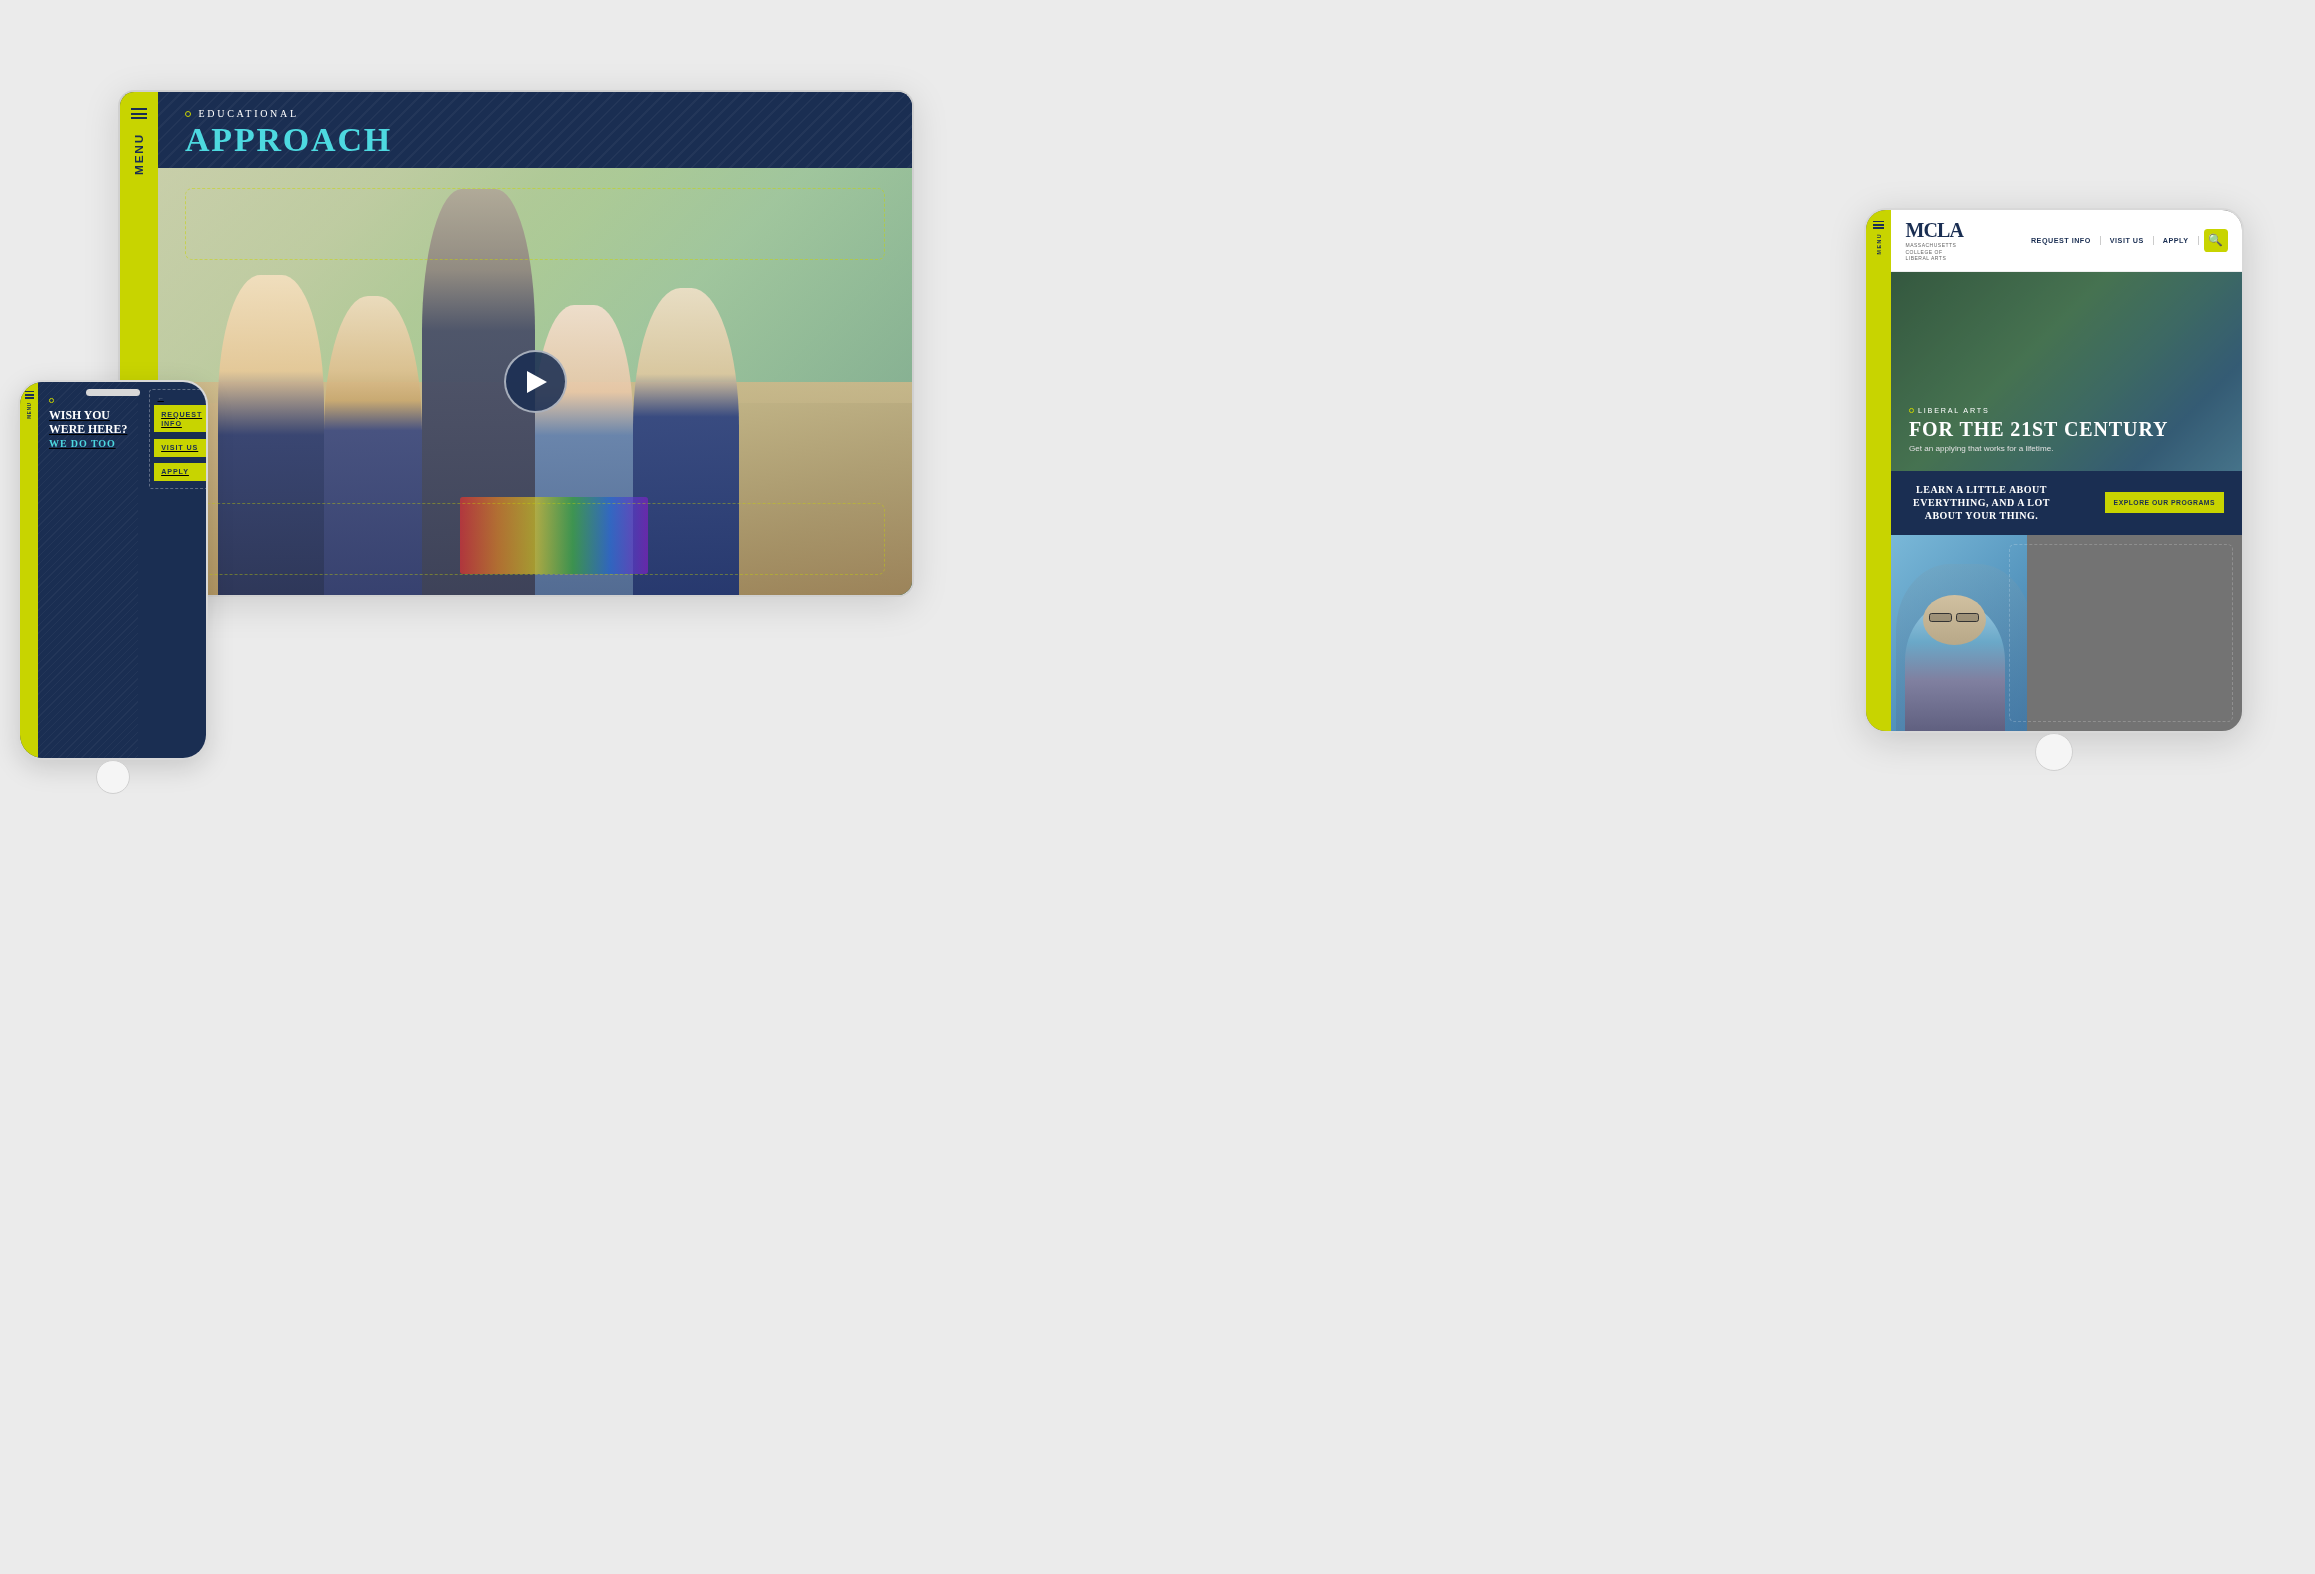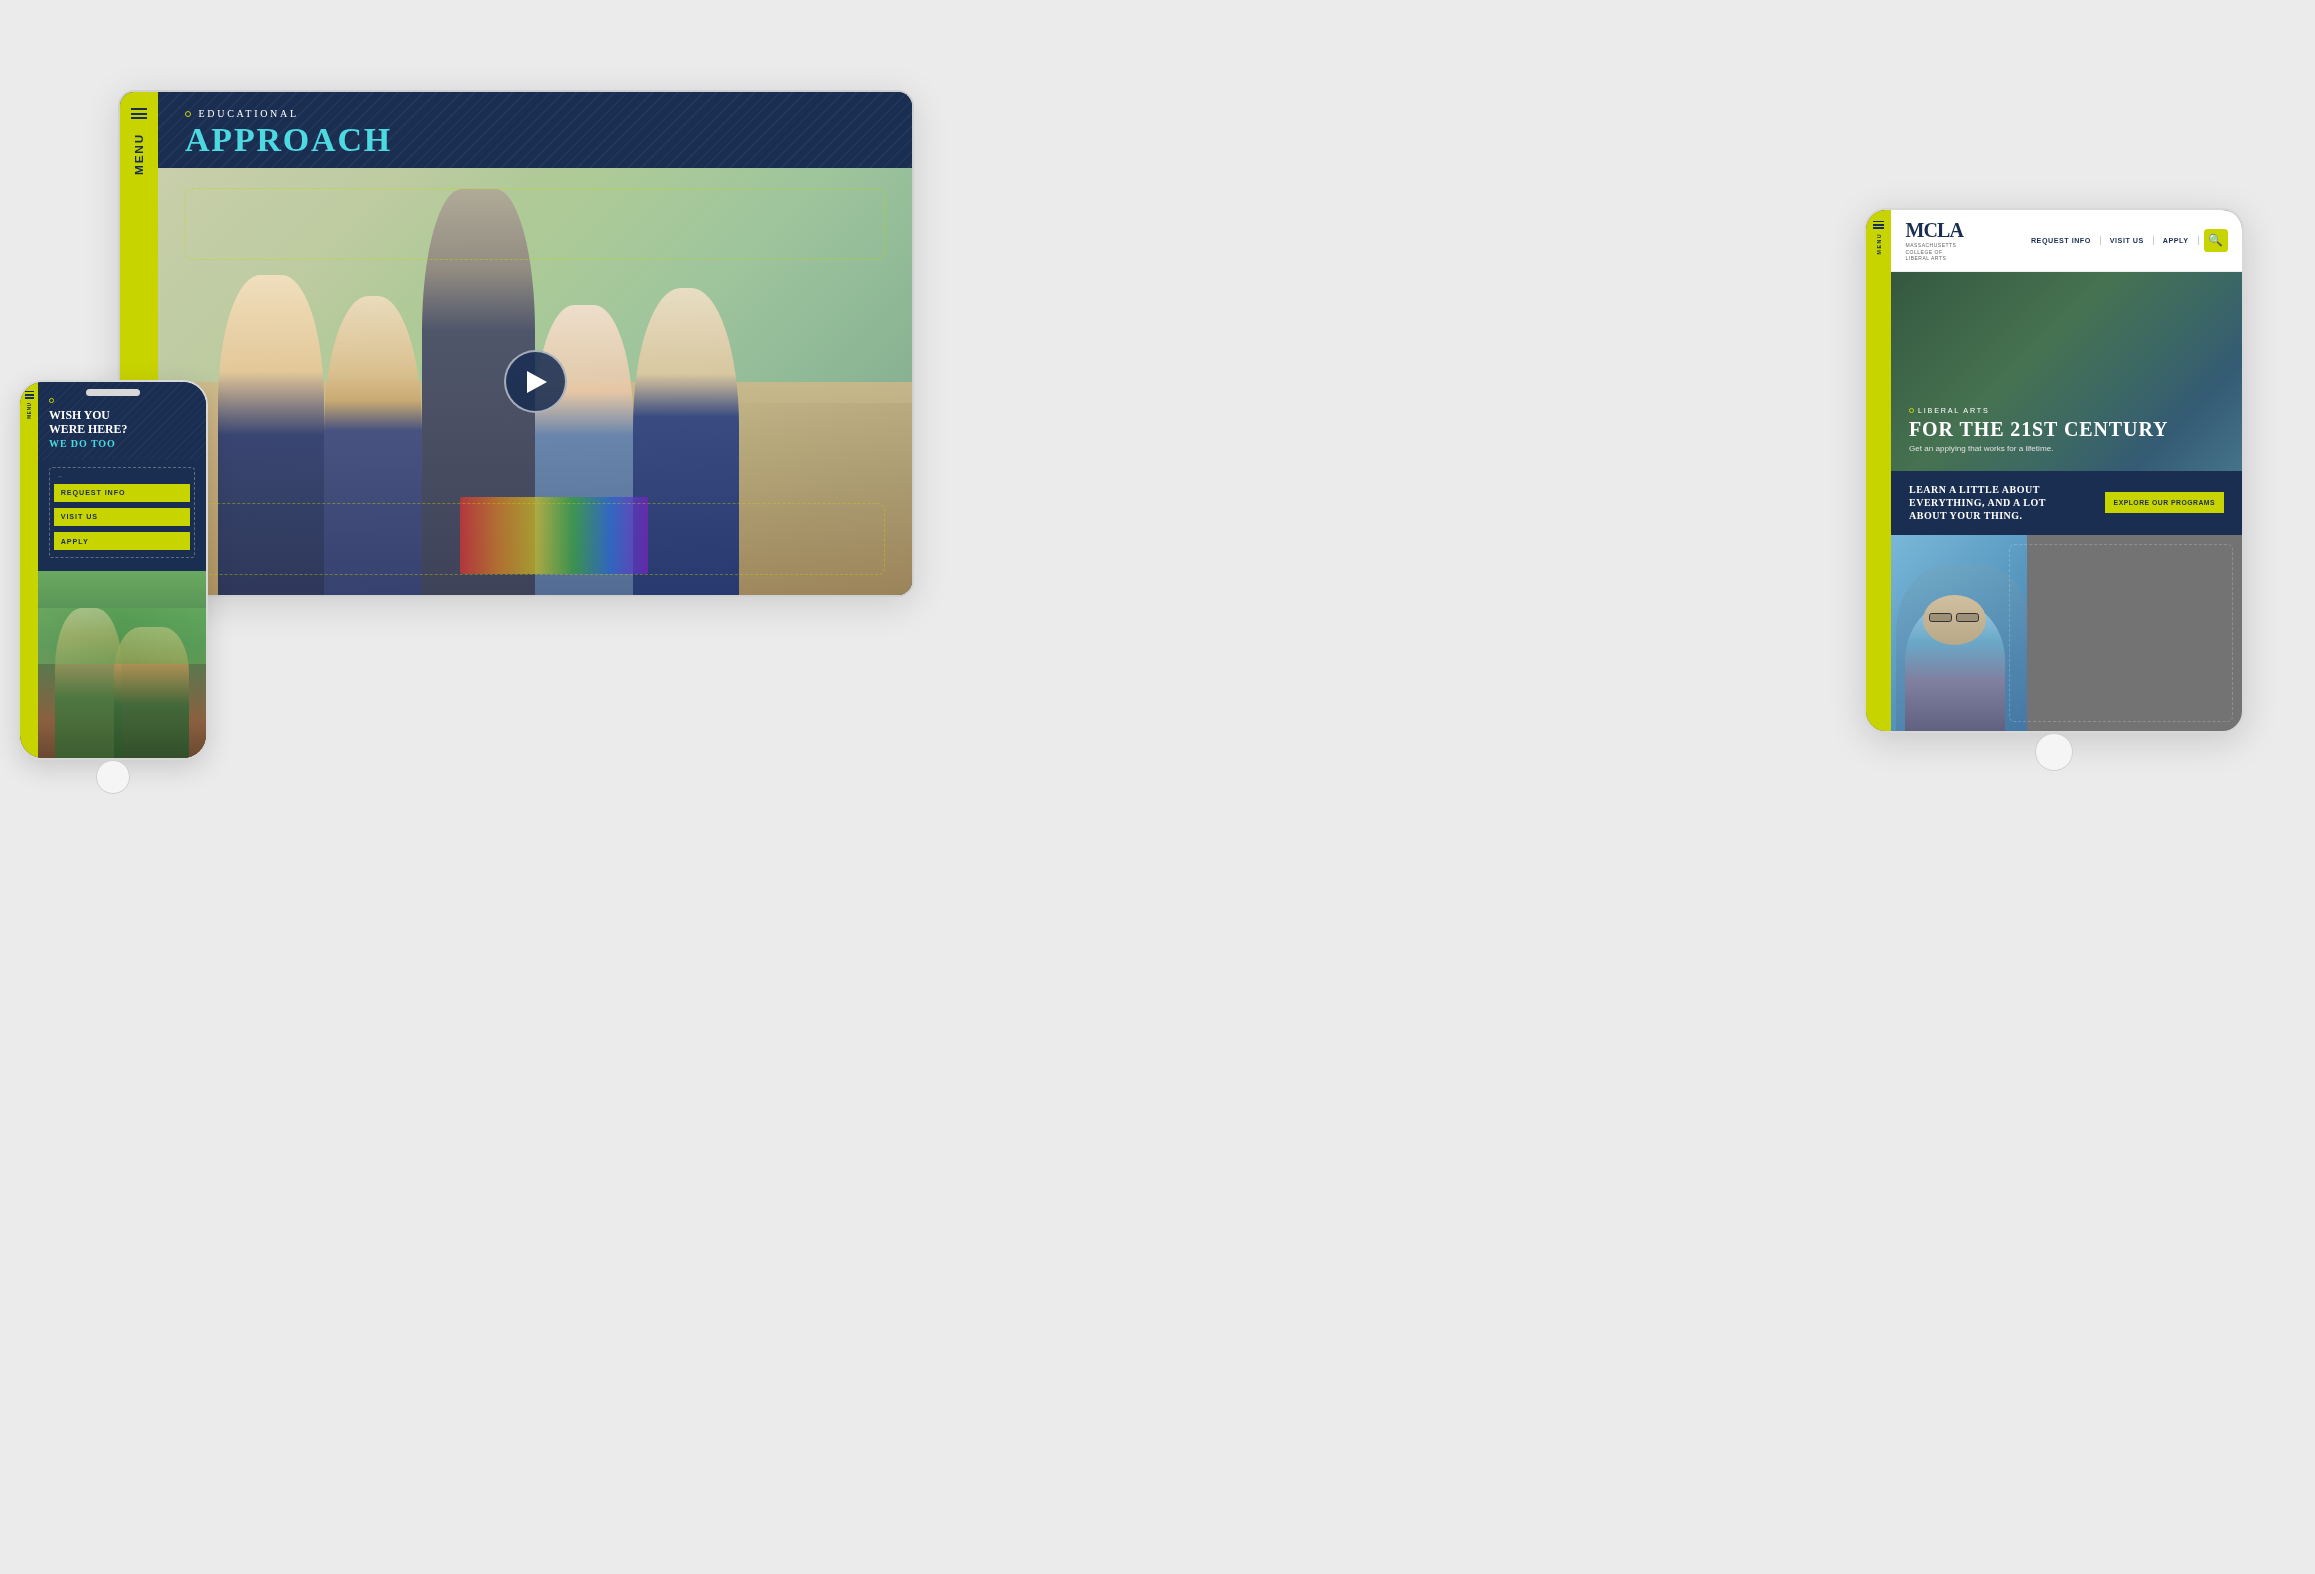--- a/index.html
+++ b/index.html
@@ -244,21 +244,22 @@
       color: #1a2e52;
       font-size: 4.5px;
       font-weight: bold;
       letter-spacing: 0.9px;
       writing-mode: vertical-rl;
       transform: rotate(180deg);
     }
     .phone-main {
       flex: 1;
       display: flex;
-      flex-direction: column;
+      flex-direction: row;
+      text-decoration: underline;
     }
     .phone-hero {
       background: #1a2e52;
       padding: 16.3px 11px 11px;
       flex-shrink: 0;
       background-image: repeating-linear-gradient(
         135deg,
         transparent,
         transparent 4.5px,
         rgba(255,255,255,0.04) 4.5px,
@@ -520,20 +521,21 @@
       margin-top: 3.6px;
     }
     
     .tablet-section1 {
       background: #1a2e52;
       padding: 12.7px 18px;
       display: flex;
       align-items: flex-start;
       justify-content: space-between;
       flex-shrink: 0;
+      text-align: center;
     }
     .tablet-section1-text {
       color: #fff;
       font-size: 10px;
       font-weight: 900;
       text-transform: uppercase;
       font-family: Georgia, serif;
       letter-spacing: 0.5px;
       line-height: 1.3;
       max-width: 145px;

